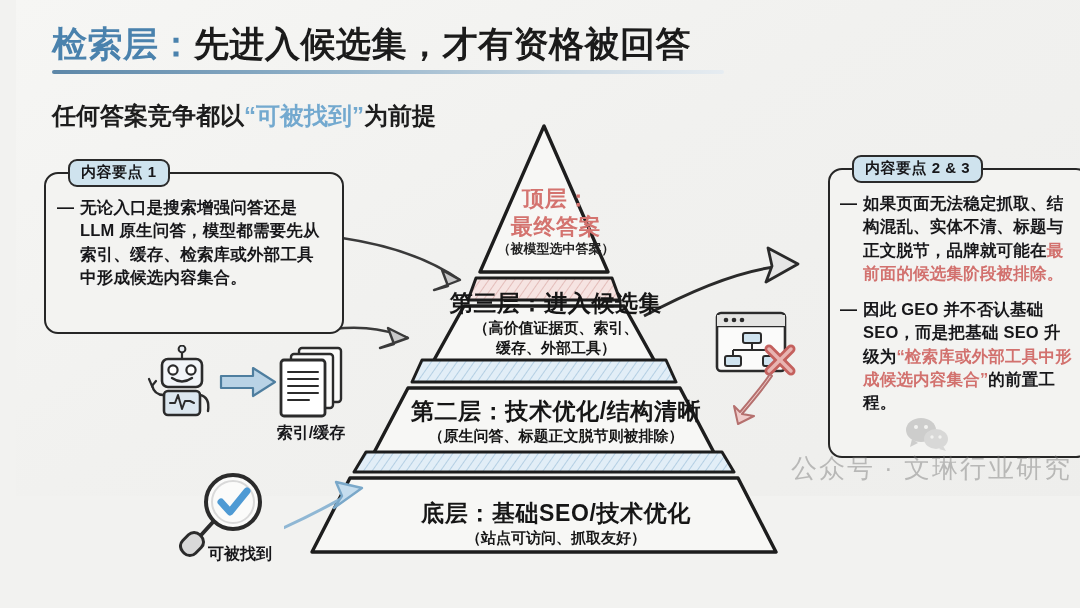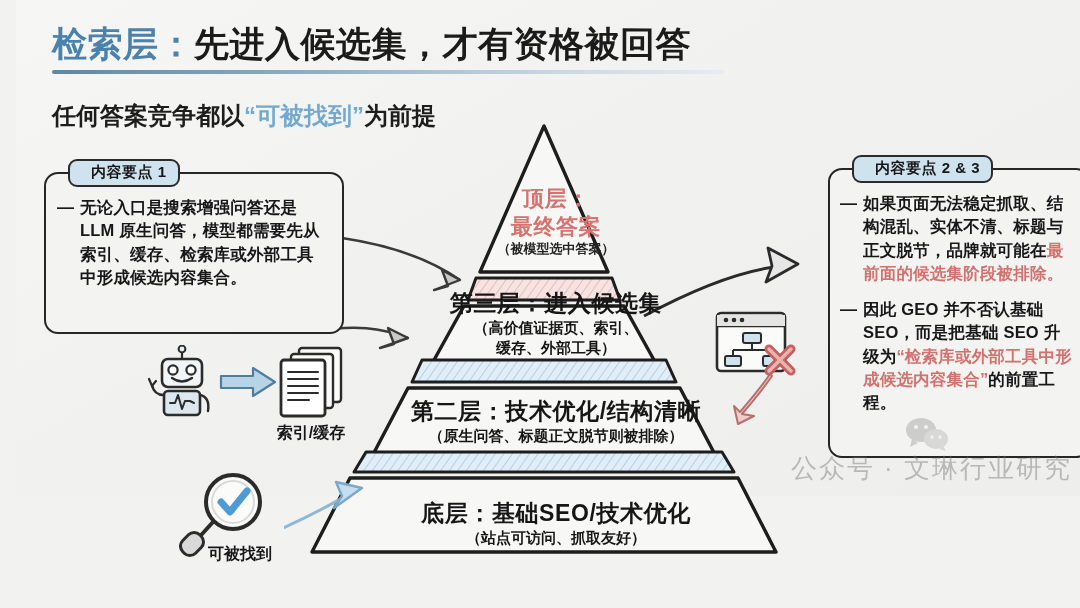--- a/index.html
+++ b/index.html
@@ -64,21 +64,21 @@
     background: #f3f3f1;
     box-sizing: border-box;
   }
   .note-tab {
     position: absolute;
     top: -15px;
     left: 22px;
     background: #cfe3ee;
     border: 2px solid #2b2b2b;
     border-radius: 9px;
-    padding: 2px 11px 3px 21px;
+    padding: 2px 11px 3px 11px;
     font-size: 15px;
     font-weight: bold;
     color: #17171a;
     white-space: nowrap;
     letter-spacing: 0.5px;
   }
   .note-body {
     padding: 22px 13px 10px 11px;
   }
   .bullet-row {

